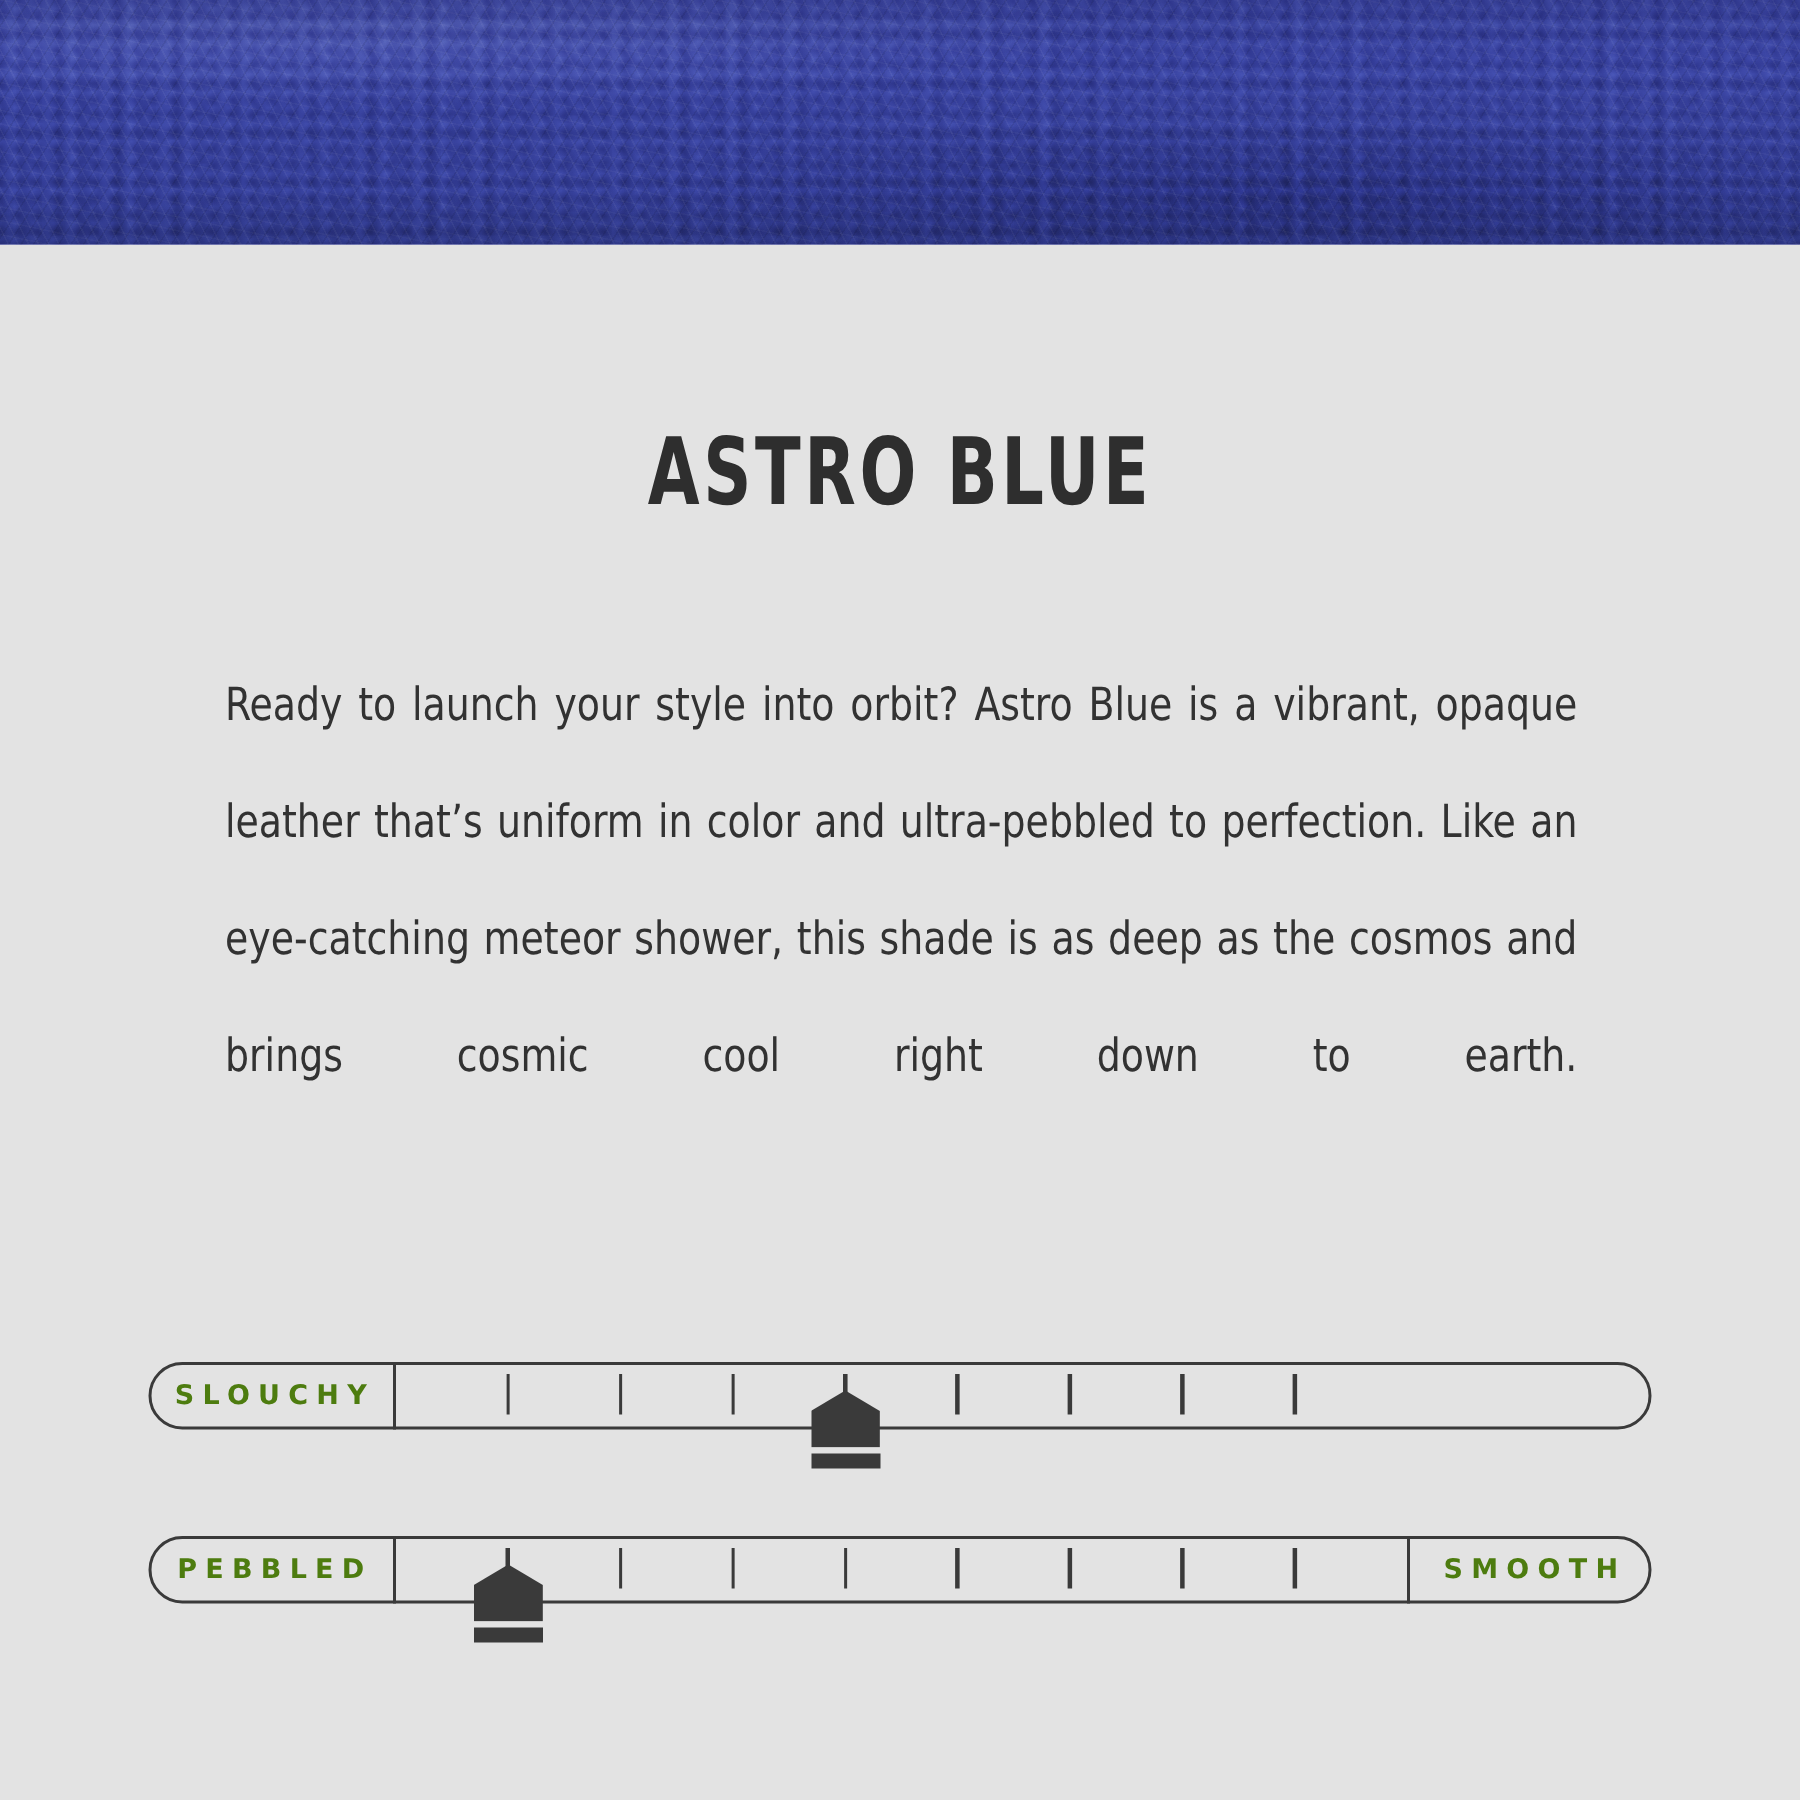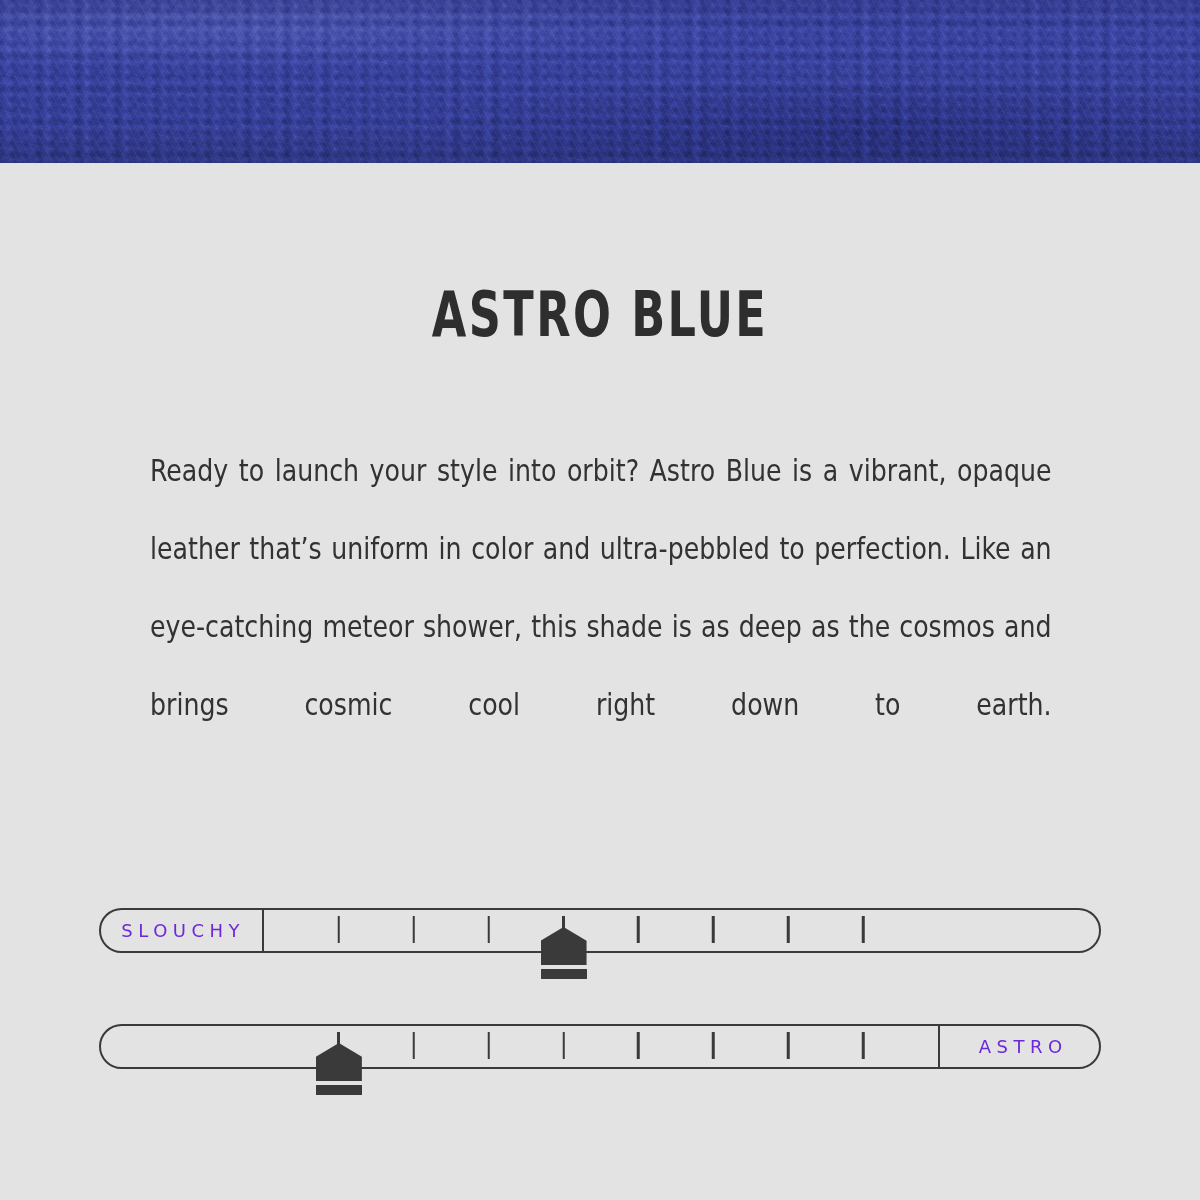--- a/index.html
+++ b/index.html
@@ -143,25 +143,25 @@
     background: transparent;
   }
   .scale .endcap-label {
     position: absolute;
     top: 0;
     height: 45px;
     display: flex;
     align-items: center;
     justify-content: center;
     font-family: "DejaVu Sans", "Liberation Sans", sans-serif;
-    font-weight: 400;
+    font-weight: 700;
     font-size: 18px;
     letter-spacing: 5.5px;
     text-indent: 5.5px;
-    color: #6d28d9;
+    color: #4d7c0f;
     box-sizing: border-box;
   }
   .scale .endcap-label.left {
     left: 0;
     width: 165px;
     border-right: 2.5px solid #3a3a3a;
   }
   .scale .endcap-label.right {
     right: 0;
     width: 163px;
@@ -251,21 +251,22 @@
           <div class="marker" style="left: 44.4444%;">
             <div class="needle"></div>
             <div class="pent"></div>
             <div class="bar"></div>
           </div>
         </div>
     </div>
 
     <div class="scale s2">
       <div class="frame"></div>
-      <div class="endcap-label right">ASTRO</div>
+      <div class="endcap-label left">PEBBLED</div>
+      <div class="endcap-label right">SMOOTH</div>
       <div class="track">
           <div class="tick" style="left: 11.1111%;"></div>
           <div class="tick" style="left: 22.2222%;"></div>
           <div class="tick" style="left: 33.3333%;"></div>
           <div class="tick" style="left: 44.4444%;"></div>
           <div class="tick" style="left: 55.5556%;"></div>
           <div class="tick" style="left: 66.6667%;"></div>
           <div class="tick" style="left: 77.7778%;"></div>
           <div class="tick" style="left: 88.8889%;"></div>
           <div class="marker" style="left: 11.1111%;">

